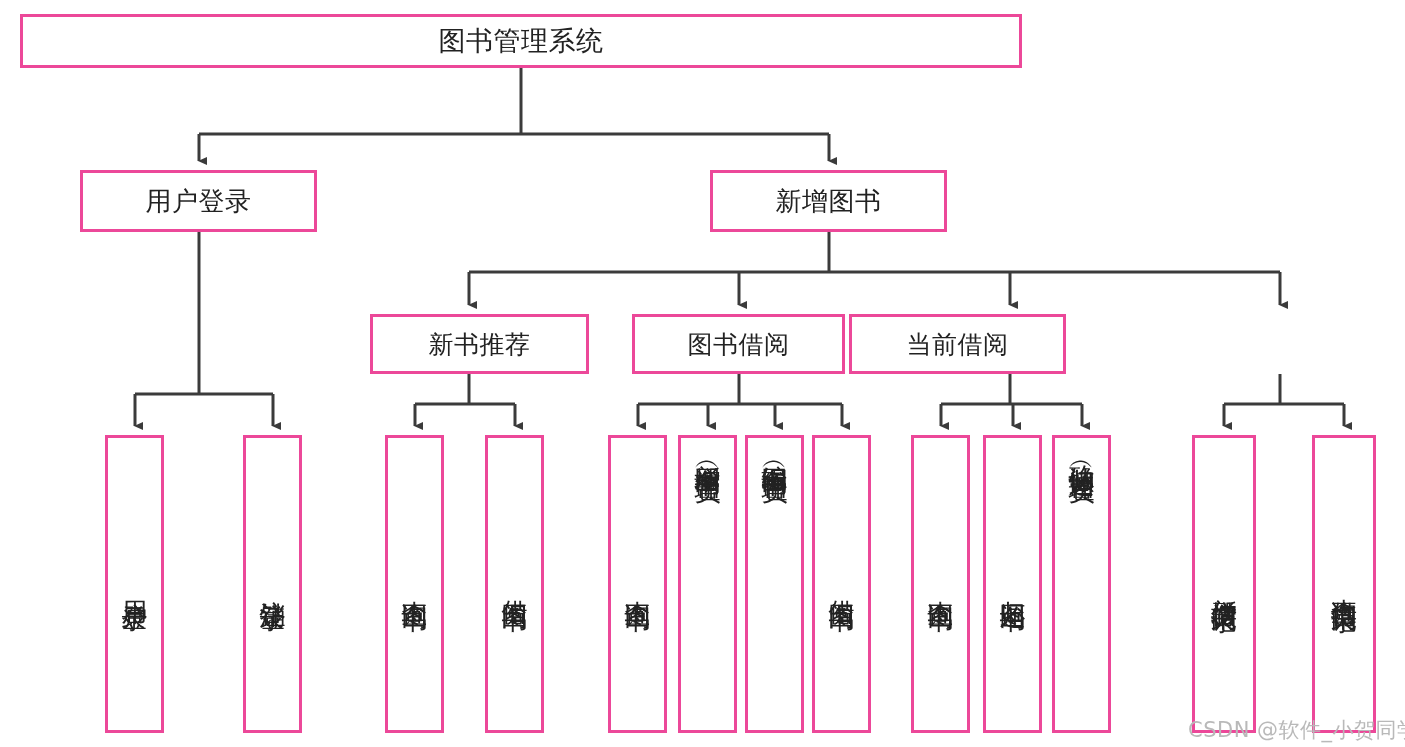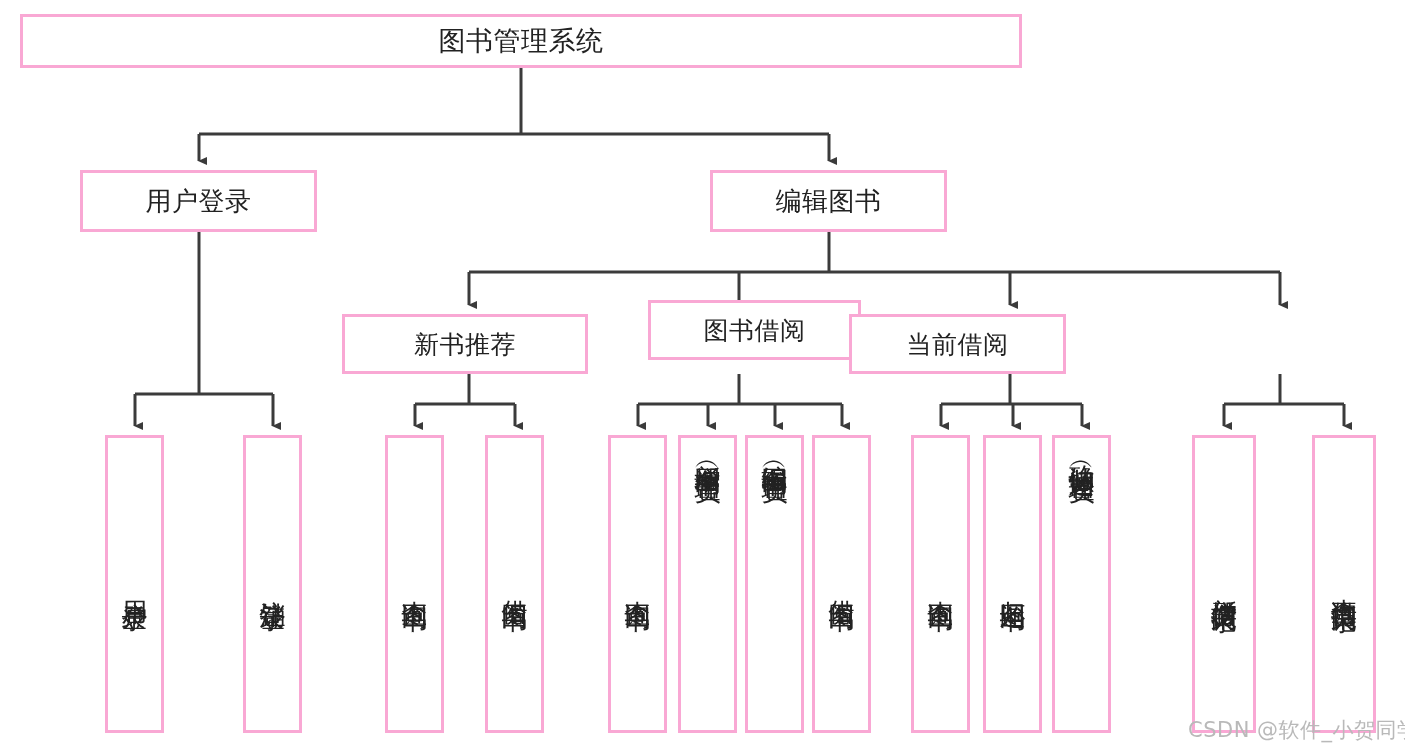--- a/index.html
+++ b/index.html
@@ -21,21 +21,21 @@
   svg.diagram-canvas {
     position: absolute;
     left: 0;
     top: 0;
     width: 1405px;
     height: 747px;
   }
   .node-box {
     position: absolute;
     box-sizing: border-box;
-    border: 3px solid #f9a8d4;
+    border: 3px solid #ec4899;
     background: #ffffff;
     display: flex;
     align-items: center;
     justify-content: center;
     color: #222222;
     overflow: hidden;
   }
   .node-label {
     display: block;
     text-align: center;
@@ -121,28 +121,28 @@
 
   <div class="node-box lvl0" style="left:20px; top:14px; width:1002px; height:54px;">
     <span class="node-label">图书管理系统</span>
   </div>
 
   <div class="node-box lvl1" style="left:80px; top:170px; width:237px; height:62px;">
     <span class="node-label">用户登录</span>
   </div>
 
   <div class="node-box lvl1" style="left:710px; top:170px; width:237px; height:62px;">
-    <span class="node-label">编辑图书</span>
-  </div>
-
-  <div class="node-box lvl2" style="left:342px; top:314px; width:246px; height:60px;">
+    <span class="node-label">新增图书</span>
+  </div>
+
+  <div class="node-box lvl2" style="left:370px; top:314px; width:219px; height:60px;">
     <span class="node-label">新书推荐</span>
   </div>
 
-  <div class="node-box lvl2" style="left:632px; top:300px; width:213px; height:60px;margin-left:16px;">
+  <div class="node-box lvl2" style="left:632px; top:314px; width:213px; height:60px;">
     <span class="node-label">图书借阅</span>
   </div>
 
   <div class="node-box lvl2" style="left:849px; top:314px; width:217px; height:60px;">
     <span class="node-label">当前借阅</span>
   </div>
 
 
   <div class="node-box leaf leaf-center" style="left:105px; top:435px; width:59px; height:298px;">
     <span class="node-label">用户登录</span>

